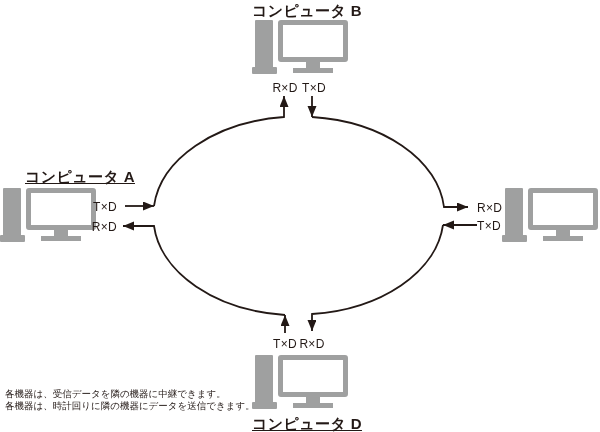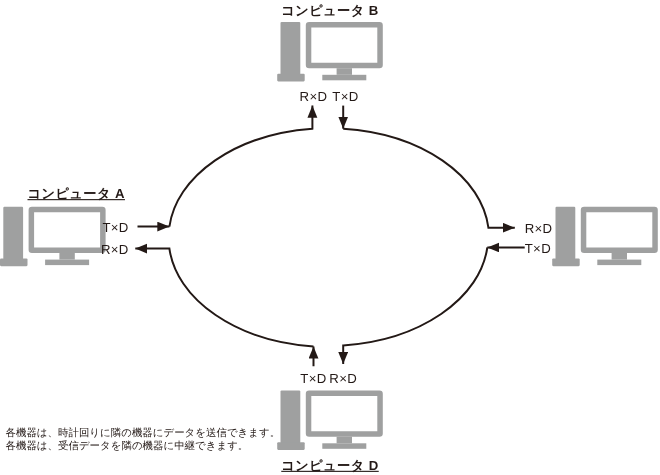--- a/index.html
+++ b/index.html
@@ -25,21 +25,21 @@
   }
   .pc .monitor {
     position: absolute; left: 26px; top: 0; width: 70px; height: 42px;
     box-sizing: border-box; background: #ffffff;
     border: 5px solid #9fa0a0; border-radius: 3px;
   }
   .pc .stand { position: absolute; left: 54px; top: 42px; width: 14px; height: 6px; background: #9fa0a0; }
   .pc .base  { position: absolute; left: 41px; top: 48px; width: 40px; height: 5px; background: #9fa0a0; }
 
   .pc-name {
-    position: absolute; font-size: 12px; font-weight: 700;
+    position: absolute; font-size: 15px; font-weight: 700;
     color: #231916; white-space: nowrap; letter-spacing: 0.4px;
   }
   .pc-name.center { width: 96px; text-align: center; }
 
   .port {
     position: absolute; font-size: 12px; font-weight: 400;
     color: #231916; white-space: nowrap; letter-spacing: 0.3px;
   }
   .port.w { width: 40px; }
   .port.right { text-align: right; }
@@ -119,17 +119,17 @@
     <div class="tower-base"></div>
     <div class="monitor"></div>
     <div class="stand"></div>
     <div class="base"></div>
   </div>
   <div class="pc-name center" style="left:252px; top:415px;text-decoration:underline;">コンピュータ D</div>
   <div class="port w center" style="left:265px; top:337px;">T×D</div>
   <div class="port w center" style="left:292px; top:337px;">R×D</div>
 
   <div class="note">
+    <div>各機器は、受信データを隣の機器に中継できます。</div>
     <div>各機器は、時計回りに隣の機器にデータを送信できます。</div>
-    <div>各機器は、受信データを隣の機器に中継できます。</div>
   </div>
 
 </div>
 
 </body></html>

